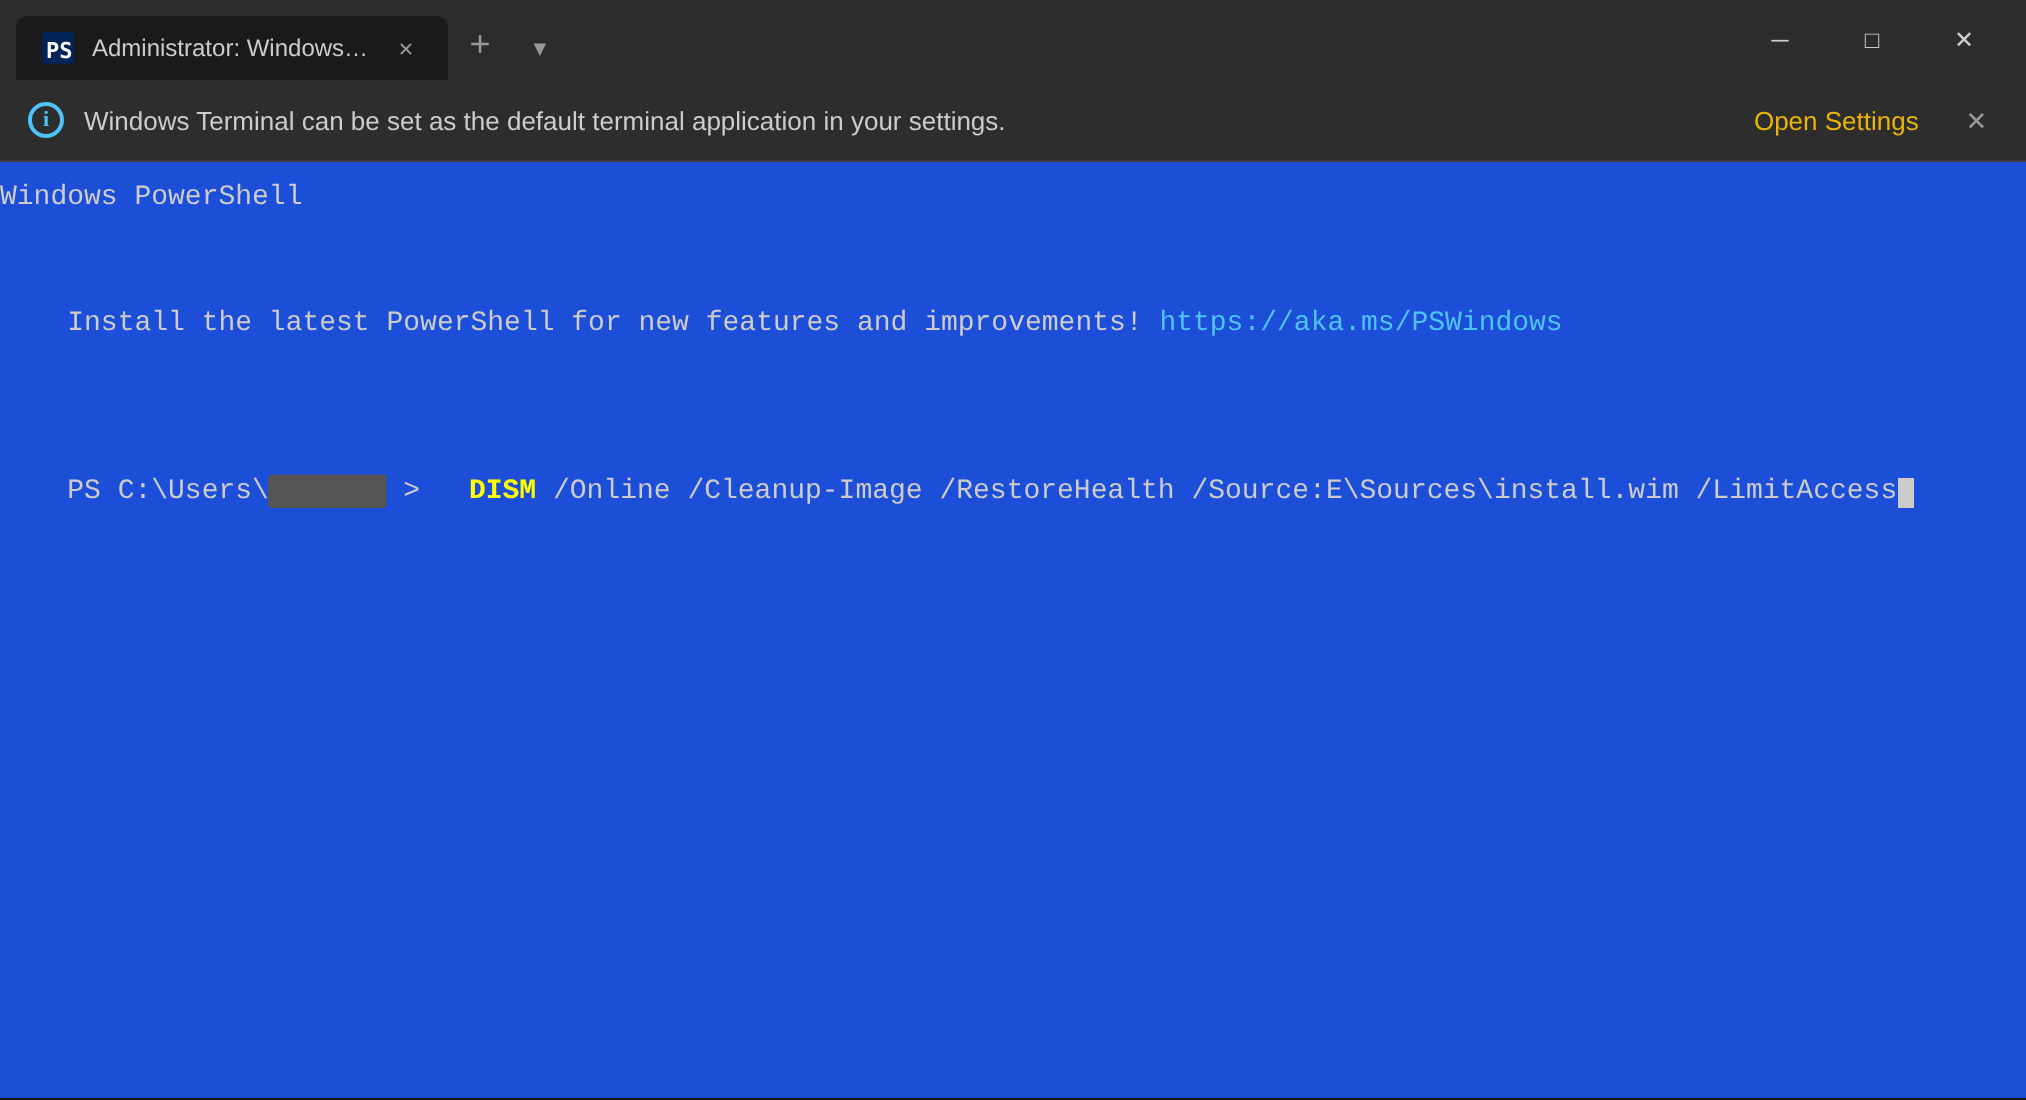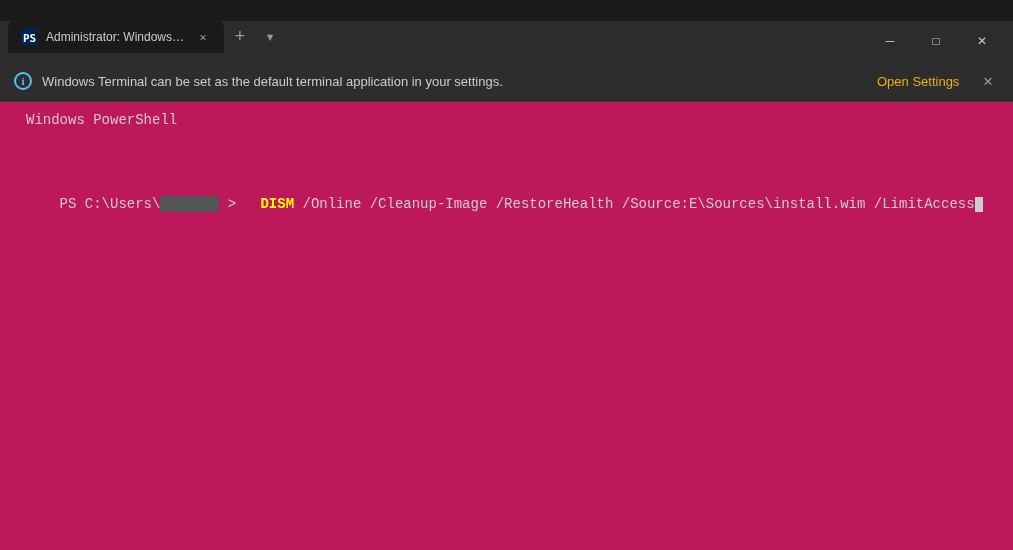--- a/index.html
+++ b/index.html
@@ -12,26 +12,25 @@
       width: 1013px;
       height: 550px;
       background: #1a1a1a;
       font-family: 'Consolas', 'Courier New', monospace;
       overflow: hidden;
     }
 
     
     .title-bar {
       display: flex;
-      align-items: flex-start;
+      align-items: flex-end;
       background: #2c2c2c;
       height: 40px;
       padding: 0 8px;
       user-select: none;
-      margin-top: 21px;
     }
 
     .title-bar-left {
       display: flex;
       align-items: center;
       flex: 1;
       gap: 0;
     }
 
     .tab {
@@ -167,22 +166,22 @@
     .notification-close {
       color: #999;
       cursor: pointer;
       font-size: 16px;
       padding: 2px 6px;
       margin-left: 8px;
     }
 
     
     .terminal-content {
-      background: #be185d;
-      padding: 8px 26px;
+      background: #1d4ed8;
+      padding: 8px 0;
       height: calc(550px - 40px - 42px);
       overflow-y: auto;
     }
 
     .terminal-line {
       color: #cccccc;
       font-size: 14px;
       line-height: 1.5;
       white-space: pre;
       font-family: 'Consolas', 'Courier New', monospace;
@@ -249,17 +248,20 @@
 <div class="notification-banner">
   <div class="notification-icon">i</div>
   <span class="notification-text">Windows Terminal can be set as the default terminal application in your settings.</span>
   <a class="notification-link">Open Settings</a>
   <span class="notification-close">✕</span>
 </div>
 
 <div class="terminal-content">
   <div class="terminal-line">Windows PowerShell</div>
   <div class="terminal-line">&nbsp;</div>
+  <div class="terminal-line">
+    <span>Install the latest PowerShell for new features and improvements! </span><span class="url">https://aka.ms/PSWindows</span>
+  </div>
   <div class="terminal-line">&nbsp;</div>
   <div class="terminal-line">
     <span>PS C:\Users\</span><span class="username-redact">███████</span><span> &gt; </span><span class="cmd">DISM</span><span> /Online /Cleanup-Image /RestoreHealth /Source:E\Sources\install.wim /LimitAccess</span><span class="cursor-block"></span>
   </div>
 </div>
 
 </body></html>

